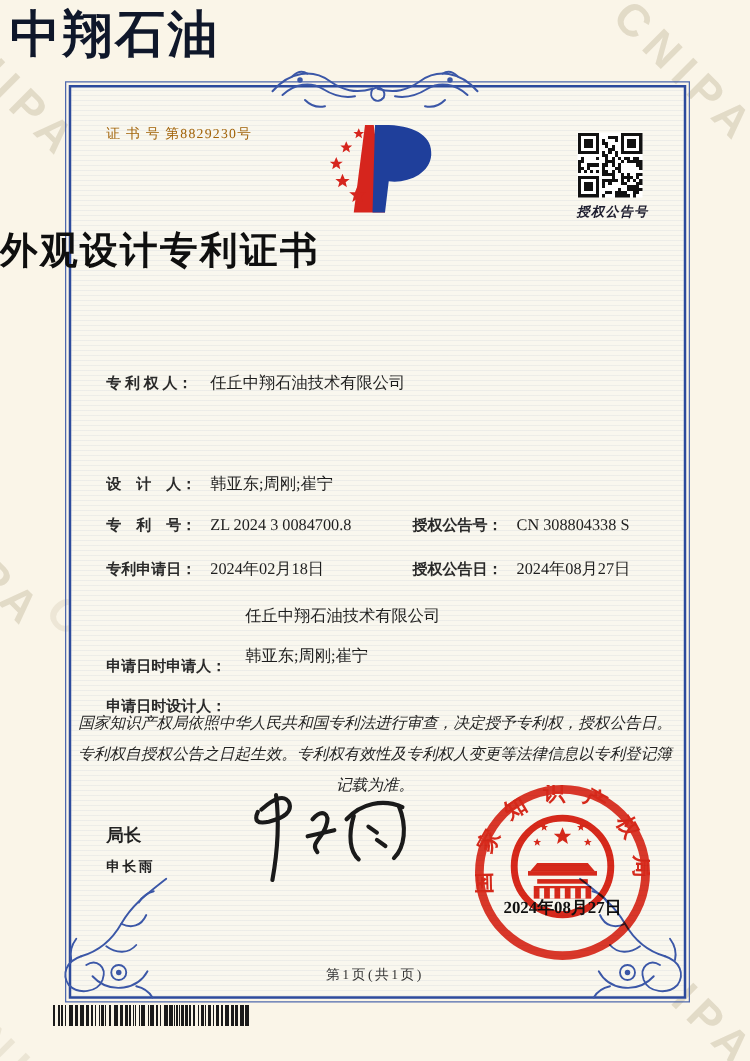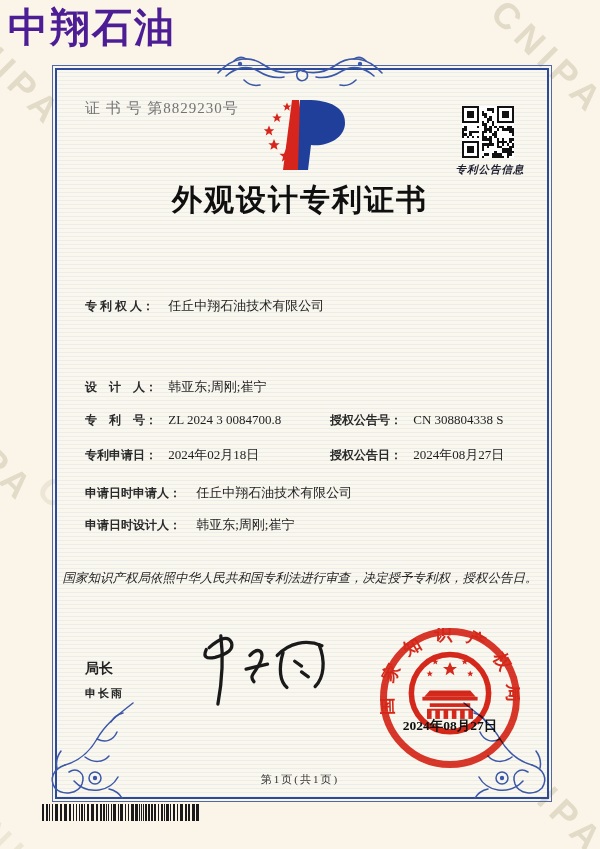--- a/index.html
+++ b/index.html
@@ -11,50 +11,50 @@
   }
   .wm{
     position:absolute; font-family:"Liberation Sans","DejaVu Sans",sans-serif;
     font-weight:bold; font-size:36px; letter-spacing:7px;
     color:rgba(166,150,114,0.28); transform:rotate(45deg);
     transform-origin:left top; pointer-events:none; white-space:nowrap; z-index:1;
   }
   .brand-logo{
     position:absolute; left:8px; top:0px; z-index:3;
     font-family:"Liberation Sans","DejaVu Sans",sans-serif;
-    font-weight:900; font-size:40px; letter-spacing:2px; color:#4c1d95;
+    font-weight:900; font-size:40px; letter-spacing:2px; color:#0f172a;
   }
   .frame{
     position:absolute; left:52px; top:65px; width:494px; height:731px;
     border:1px solid #4e68ad; padding:2px; z-index:2; background:transparent;
   }
   .frame-inner{
     width:100%; height:100%; box-sizing:border-box;
     border:2.5px solid #2c4a9c;
     background:
       repeating-linear-gradient(0deg,
         rgba(90,115,165,0.08) 0px, rgba(90,115,165,0.08) 1px,
         rgba(0,0,0,0) 1px, rgba(0,0,0,0) 4px),
       #f9f7ee;
   }
   .orn{position:absolute; z-index:4; pointer-events:none;}
   .orn-top{left:214px; top:49px;}
   .orn-bl{left:43px; top:699px;}
   .orn-br{left:458px; top:699px; transform:scaleX(-1);}
-  .cert-no{position:absolute; left:85px; top:99px; font-size:15px; letter-spacing:1px; z-index:5; color:#737373;text-align:right;}
+  .cert-no{position:absolute; left:85px; top:99px; font-size:11px; letter-spacing:1px; z-index:5; color:#a16207;text-align:right;}
   .cnipa-logo{position:absolute; left:252px; top:94px; z-index:5;}
   .qr{position:absolute; left:462px; top:106px; width:52px; height:52px; background:#fff; z-index:5;}
   .qr svg{display:block;}
   .qr-label{position:absolute; left:444px; top:163px; width:92px; text-align:center;
     font-size:10.5px; font-style:italic; font-weight:bold; color:#1d1d2e; z-index:5; letter-spacing:1px;}
-  .doc-title{position:absolute; left:0; top:180px; width:100%; text-align:center;
+  .doc-title{position:absolute; left:0; top:180px; width:100%; 
     font-size:30px; font-weight:bold; letter-spacing:2px; color:#0f0f0f; z-index:5;}
   .row{position:absolute; left:85px; right:50px; z-index:5; font-size:13px; line-height:20px;}
   .lbl{display:inline-block; width:80px; font-size:12px; font-weight:600; vertical-align:top; white-space:nowrap; color:#2a2a2a;}
-  .lbl.long{width:108px; font-size:12px;}
+  .lbl.long{width:108px; font-size:12px;margin-top:40px;}
   .val{display:inline-block; vertical-align:top; font-size:13px; color:#1e1e1e;}
   .val.wrap{width:368px;}
   .col2{position:absolute; left:245px; top:0; white-space:nowrap;}
   .legal{position:absolute; left:62px; right:62px; top:566px; z-index:5;
     font-size:12.5px; font-style:italic; line-height:25px; text-align:center; color:#242424;}
   .director{position:absolute; left:85px; top:660px; z-index:5; font-weight:bold;}
   .director-title{font-size:14px; margin-bottom:8px;}
   .director-name{font-size:11px; letter-spacing:2px;}
   .signature{position:absolute; left:180px; top:626px; z-index:5;}
   .seal{
@@ -357,21 +357,21 @@
         <rect x="6" y="20" width="1" height="1" fill="#111"></rect>
         <rect x="8" y="20" width="1" height="1" fill="#111"></rect>
         <rect x="12" y="20" width="1" height="1" fill="#111"></rect>
         <rect x="13" y="20" width="1" height="1" fill="#111"></rect>
         <rect x="14" y="20" width="1" height="1" fill="#111"></rect>
         <rect x="15" y="20" width="1" height="1" fill="#111"></rect>
         <rect x="16" y="20" width="1" height="1" fill="#111"></rect>
         <rect x="18" y="20" width="1" height="1" fill="#111"></rect>
       </svg>
   </div>
-  <div class="qr-label">专利公告信息</div>
+  <div class="qr-label">授权公告号</div>
 
   <div class="doc-title">外观设计专利证书</div>
 
   <div class="row" style="top:296px">
     <span class="lbl">专 利 权 人：</span>
     <span class="val">任丘中翔石油技术有限公司</span>
   </div>
   <div class="row" style="top:377px">
     <span class="lbl">设　计　人：</span>
     <span class="val">韩亚东;周刚;崔宁</span>
@@ -396,20 +396,21 @@
     <span class="lbl long">申请日时申请人：</span>
     <span class="val">任丘中翔石油技术有限公司</span>
   </div>
   <div class="row" style="top:515px">
     <span class="lbl long">申请日时设计人：</span>
     <span class="val">韩亚东;周刚;崔宁</span>
   </div>
 
   <div class="legal">
     <div>国家知识产权局依照中华人民共和国专利法进行审查，决定授予专利权，授权公告日。</div>
+    <div>专利权自授权公告之日起生效。专利权有效性及专利权人变更等法律信息以专利登记簿记载为准。</div>
   </div>
 
   <div class="director">
     <div class="director-title">局长</div>
     <div class="director-name">申长雨</div>
   </div>
 
   <svg class="signature" width="175" height="88" viewBox="0 0 180 90">
     <g stroke="#1a1a1a" fill="none" stroke-width="3.4" stroke-linecap="round" stroke-linejoin="round">
       <path d="M30 22 Q48 6 53 17 Q56 27 36 32 Q22 35 27 24"></path>

